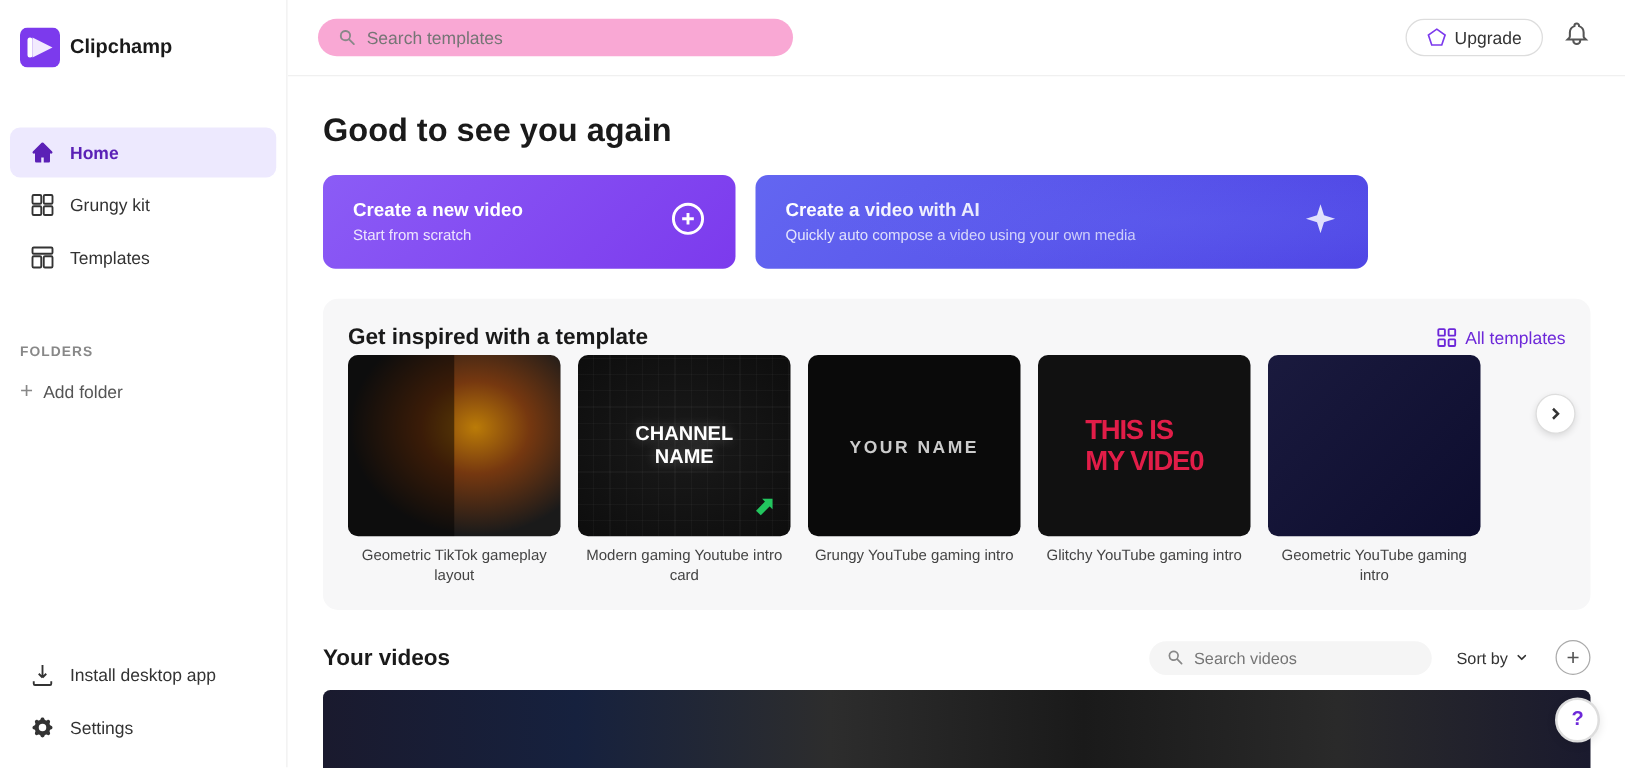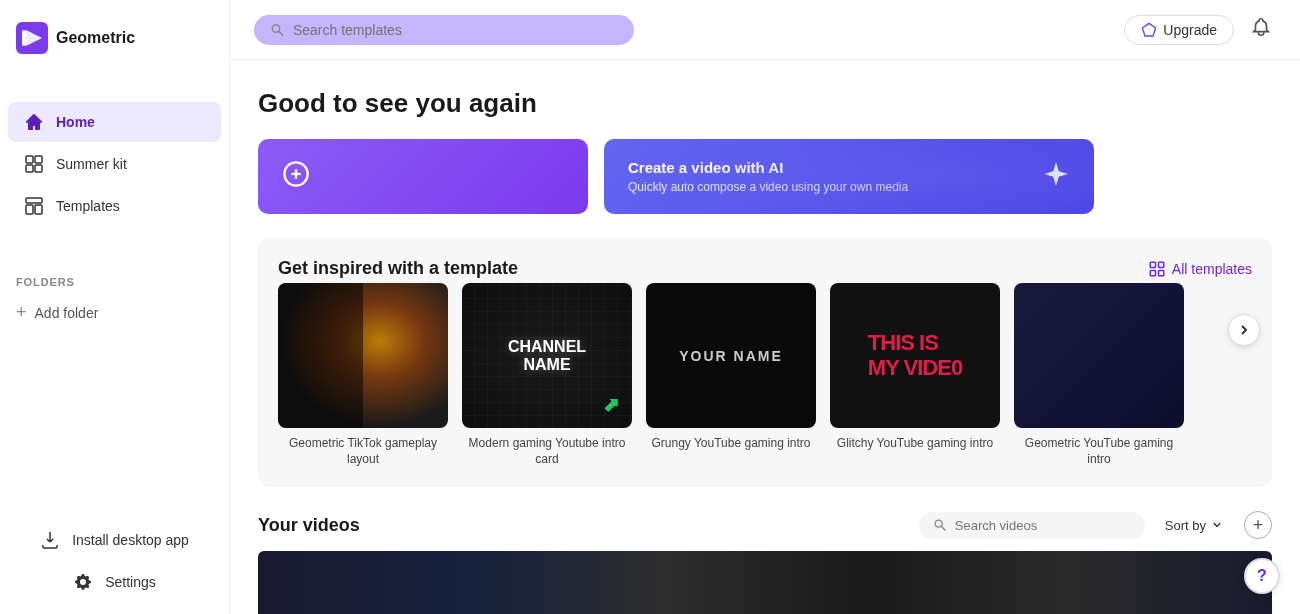--- a/index.html
+++ b/index.html
@@ -61,21 +61,20 @@
       font-size: 14px;
       padding: 6px 0;
     }
     .add-folder-icon { font-size: 18px; color: #888; }
 
     .sidebar-bottom {
       margin-top: auto;
       display: flex;
       flex-direction: column;
       gap: 2px;
-      align-items: center;
     }
 
     
     .main {
       flex: 1;
       overflow-y: auto;
       background: #fff;
       display: flex;
       flex-direction: column;
     }
@@ -88,21 +87,21 @@
       gap: 16px;
       border-bottom: 1px solid #f0f0f0;
       background: #fff;
       position: sticky;
       top: 0;
       z-index: 10;
     }
     .search-box {
       display: flex;
       align-items: flex-end;
-      background: #c4b5fd;
+      background: #f9a8d4;
       border-radius: 20px;
       padding: 7px 16px;
       flex: 1;
       max-width: 380px;
       gap: 8px;
     }
     .search-input {
       border: none;
       background: transparent;
       outline: none;
@@ -427,38 +426,38 @@
 </head>
 <body>
 
 <aside class="sidebar">
   <div class="sidebar-logo">
     <svg class="logo-icon" viewBox="0 0 32 32" fill="none" xmlns="http://www.w3.org/2000/svg">
       <rect width="32" height="32" rx="6" fill="#7c3aed"></rect>
       <polygon points="10,8 26,16 10,24" fill="white" opacity="0.9"></polygon>
       <rect x="6" y="8" width="4" height="16" rx="2" fill="white"></rect>
     </svg>
-    <span class="logo-text">Geometric</span>
+    <span class="logo-text">Clipchamp</span>
   </div>
 
   <nav class="sidebar-nav">
     <div class="nav-item active">
       <svg class="nav-icon" viewBox="0 0 20 20" fill="currentColor">
         <path d="M10.707 2.293a1 1 0 00-1.414 0l-7 7a1 1 0 001.414 1.414L4 10.414V17a1 1 0 001 1h4v-4h2v4h4a1 1 0 001-1v-6.586l.293.293a1 1 0 001.414-1.414l-7-7z"></path>
       </svg>
       <span>Home</span>
     </div>
     <div class="nav-item">
       <svg class="nav-icon" viewBox="0 0 20 20" fill="none" stroke="currentColor" stroke-width="1.5">
         <rect x="2" y="2" width="7" height="7" rx="1"></rect>
         <rect x="11" y="2" width="7" height="7" rx="1"></rect>
         <rect x="2" y="11" width="7" height="7" rx="1"></rect>
         <rect x="11" y="11" width="7" height="7" rx="1"></rect>
       </svg>
-      <span>Summer kit</span>
+      <span>Grungy kit</span>
     </div>
     <div class="nav-item">
       <svg class="nav-icon" viewBox="0 0 20 20" fill="none" stroke="currentColor" stroke-width="1.5">
         <rect x="2" y="2" width="16" height="5" rx="1"></rect>
         <rect x="2" y="9" width="7" height="9" rx="1"></rect>
         <rect x="11" y="9" width="7" height="9" rx="1"></rect>
       </svg>
       <span>Templates</span>
     </div>
   </nav>
@@ -510,20 +509,24 @@
       </button>
     </div>
   </div>
 
   <div class="content">
 
     <h1 class="page-title">Good to see you again</h1>
 
     <div class="action-cards">
       <div class="action-card purple">
+        <div class="card-text-group">
+          <span class="card-title">Create a new video</span>
+          <span class="card-subtitle">Start from scratch</span>
+        </div>
         <div class="card-icon">
           <svg width="28" height="28" viewBox="0 0 24 24" fill="none" stroke="white" stroke-width="2">
             <circle cx="12" cy="12" r="10"></circle>
             <line x1="12" y1="8" x2="12" y2="16"></line>
             <line x1="8" y1="12" x2="16" y2="12"></line>
           </svg>
         </div>
       </div>
       <div class="action-card blue">
         <div class="card-text-group">

